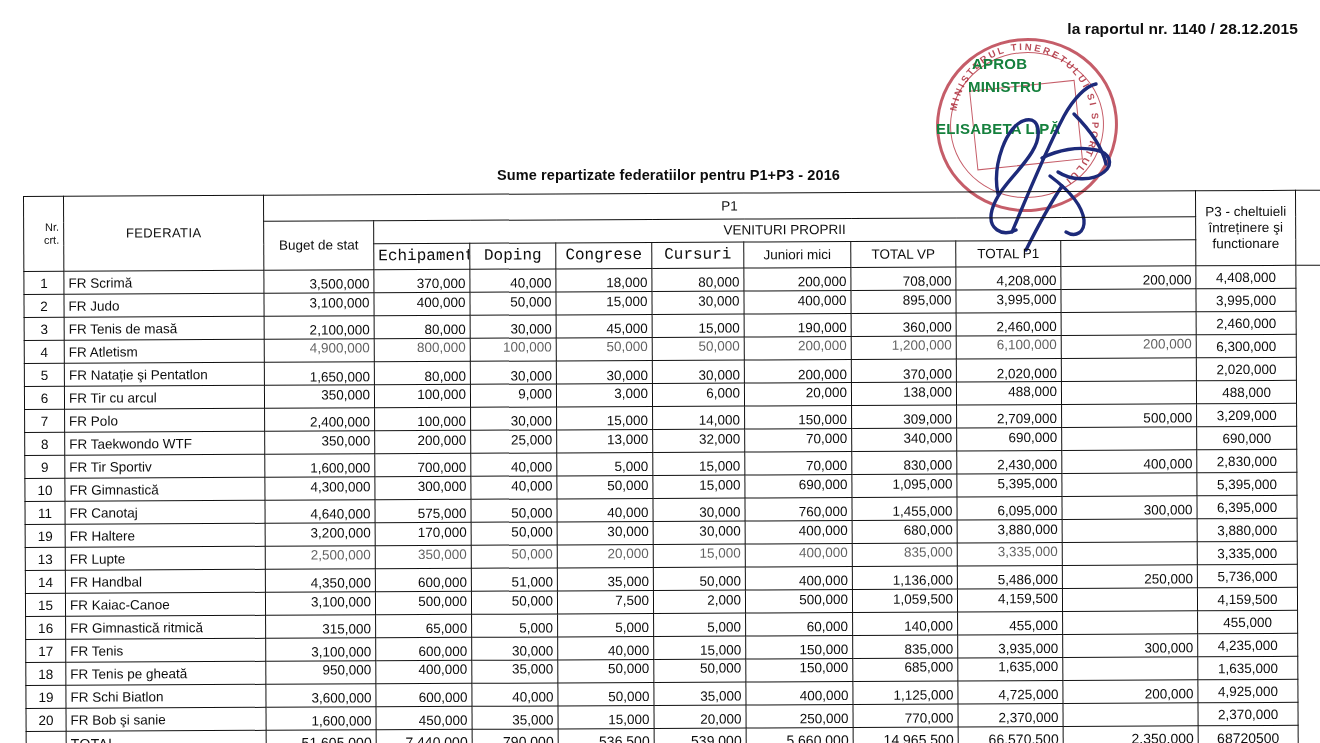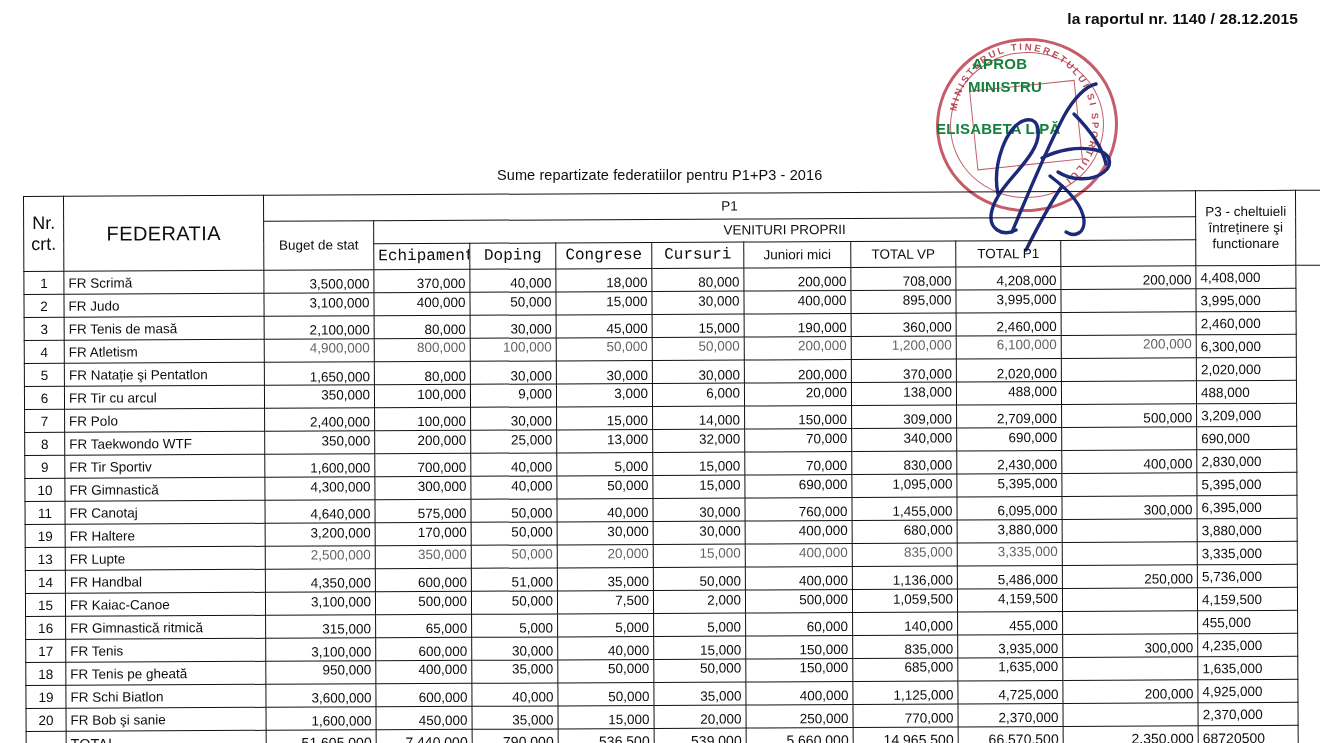--- a/index.html
+++ b/index.html
@@ -13,21 +13,21 @@
     position: relative;
     overflow: hidden;
     font-family: "Liberation Sans", sans-serif;
     color: #0d0d0d;
     -webkit-font-smoothing: antialiased;
   }
 
   
   #doc-ref {
     position: absolute;
-    top: 10px;
+    top: 20px;
     right: 22px;
     font-size: 15.5px;
     font-weight: bold;
     letter-spacing: .1px;
     white-space: nowrap;
   }
 
   
   #approval-block {
     position: absolute;
@@ -109,21 +109,21 @@
     stroke-linecap: round;
     stroke-linejoin: round;
   }
 
   
   #table-title {
     position: absolute;
     left: 497px;
     top: 167px;
     font-size: 14.5px;
-    font-weight: normal;
+    font-weight: bold;
     white-space: nowrap;
     letter-spacing: .1px;
     text-align: center;
   }
 
   
   #table-wrap {
     position: absolute;
     left: 23px;
     top: 196px;
@@ -146,39 +146,39 @@
     vertical-align: middle;
     overflow: hidden;
     white-space: nowrap;
   }
   thead th {
     text-align: center;
     font-weight: bold;
     font-size: 13.5px;
     line-height: 1.15;
   }
-  th.hdr-nr       { width: 40px;  font-size: 18px; }
-  th.hdr-fed      { width: 200px; font-size: 20px; letter-spacing: .4px; }
+  th.hdr-nr       { width: 40px;  font-size: 11px; text-align: right; }
+  th.hdr-fed      { width: 200px; font-size: 13px; letter-spacing: .4px; }
   th.hdr-buget    { width: 110px; font-size: 13.5px; }
   th.hdr-small    { width: 96px;  font-size: 16px; font-family: Liberation Mono, monospace; }
   th.hdr-jm       { width: 107px; }
   th.hdr-tvp      { width: 105px; }
   th.hdr-tp1      { width: 105px; }
   th.hdr-p3       { width: 135px; font-size: 13.5px; line-height: 1.2; }
   th.hdr-tg       { width: 110px; font-size: 14px;  line-height: 1.2; }
 
   tr.head-row-1 th { height: 25px; }
   tr.head-row-2 th { height: 22px; }
   tr.head-row-3 th { height: 25px; }
 
   tbody td { height: 22px; }
   td.c-nr  { text-align: center; font-size: 13.5px; }
   td.c-fed { text-align: left; font-size: 13.5px; padding-left: 6px; }
   td.c-num { text-align: right; padding-right: 5px; font-size: 13.5px; }
-  td.c-tg  { text-align: left; padding-right: 5px; font-size: 13.5px; font-weight: bold; }
+  td.c-tg  { text-align: center; padding-right: 5px; font-size: 13.5px; font-weight: bold; }
 
   tr.total-row td { font-weight: bold; height: 24px; font-size: 14px; }
   tr.total-row td.c-fed { padding-left: 6px; letter-spacing: .4px; }
 
   
   .nudge-up-2   { position: relative; top: -2px; }
   .nudge-up-3   { position: relative; top: -3px; }
   .nudge-dn-2   { position: relative; top: 2px; }
   .nudge-dn-3   { position: relative; top: 3px; }
   .faded        { opacity: .66; }

